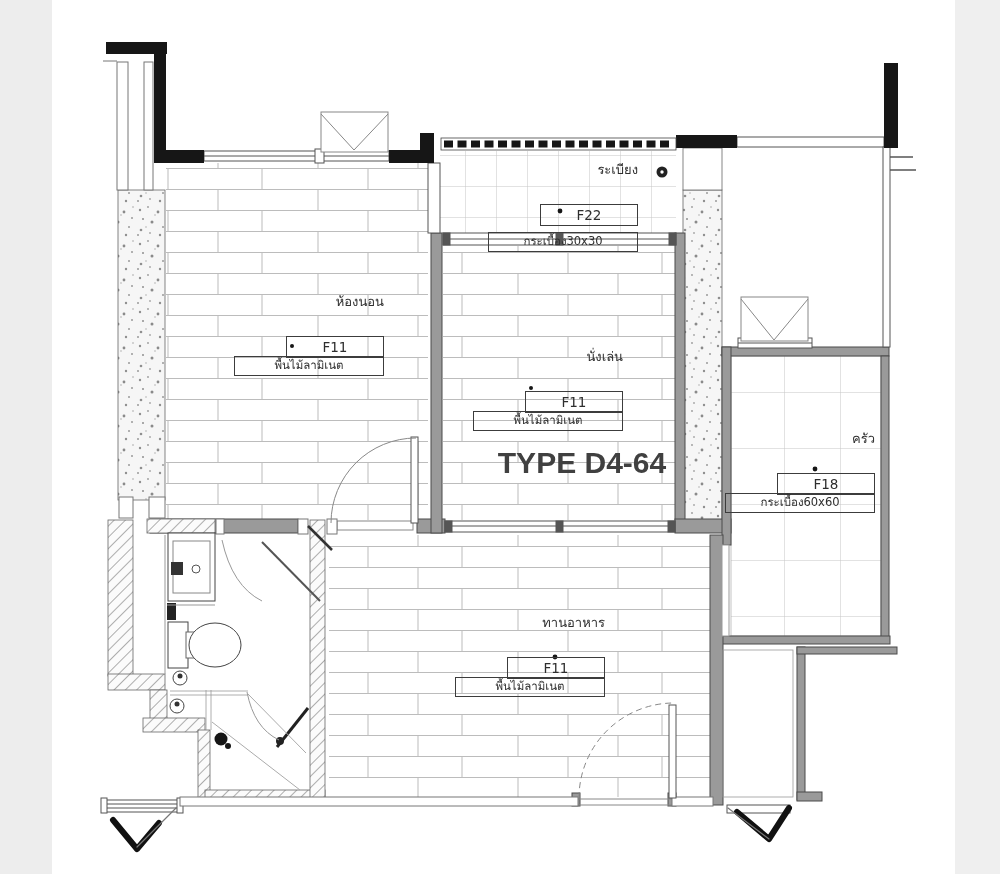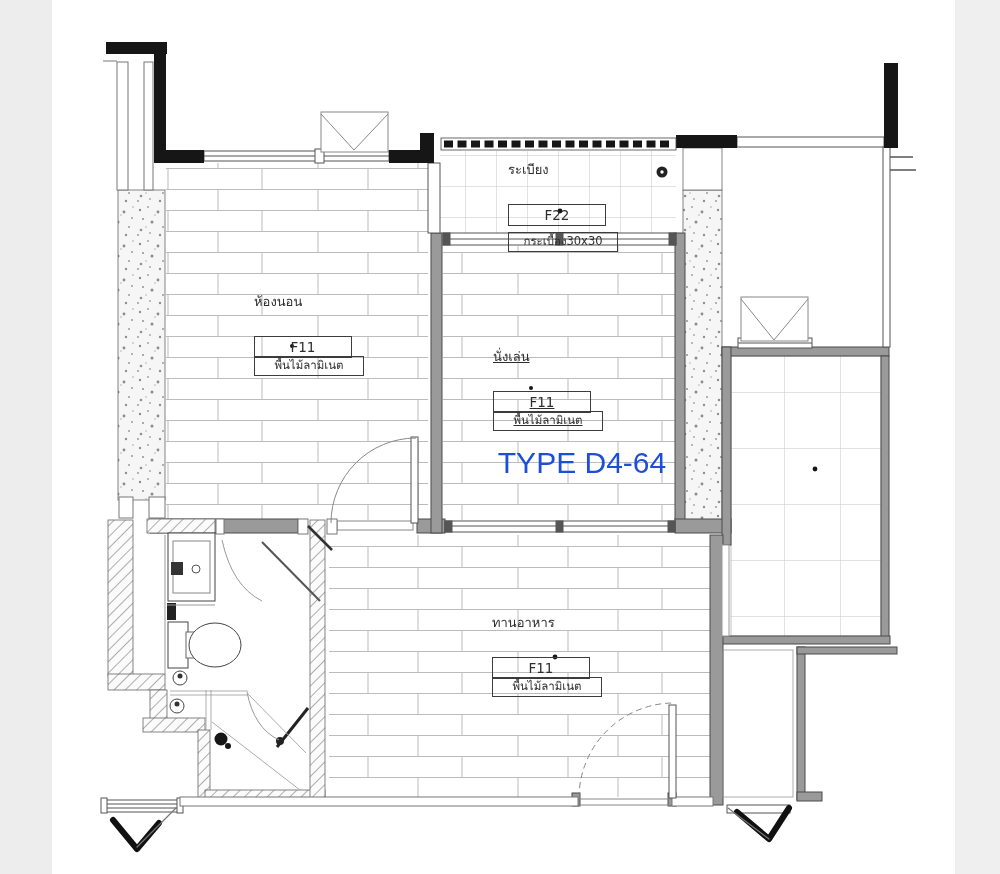--- a/index.html
+++ b/index.html
@@ -1,34 +1,34 @@
 <!DOCTYPE html>
 <html><head>
 <meta charset="utf-8">
 <style>
   html,body{margin:0;padding:0;background:#ffffff;}
   #stage{position:relative;width:1000px;height:874px;background:#ffffff;overflow:hidden;
          font-family:"DejaVu Sans",sans-serif;}
   #plan-svg{position:absolute;left:0;top:0;}
-  .room-label{position:absolute;display:flex;flex-direction:column;align-items:flex-start;
+  .room-label{position:absolute;display:flex;flex-direction:column;align-items:flex-end;
               color:#2e2e2e;z-index:5;width:130px;pointer-events:none;}
   .room-name{font-size:13px;line-height:1.2;margin-bottom:2px;white-space:nowrap;}
   .code-box{border:1.4px solid #3c3c3c;width:96px;text-align:center;font-size:13.5px;
             line-height:1.5;background:transparent;margin-top:24px;}
-  .mat-box{border:1.4px solid #3c3c3c;min-width:104px;padding:0 2px;text-align:center;
+  .mat-box{border:1.4px solid #3c3c3c;min-width:104px;padding:0 22px;text-align:center;
            font-size:11.5px;line-height:1.55;margin-top:-1.4px;background:transparent;white-space:nowrap;}
   .gapped .mat-box{margin-top:6px;}
   #type-title{position:absolute;left:462px;top:446px;width:240px;text-align:center;
-              font-size:30px;font-weight:normal;color:#1d4ed8;letter-spacing:0;
+              font-size:30px;font-weight:bold;color:#404040;letter-spacing:0;
               font-family:"Liberation Sans","DejaVu Sans",sans-serif;z-index:5;}
   #lbl-balcony{left:508px;top:162px;}
   #lbl-bedroom{left:254px;top:294px;}
-  #lbl-living{left:493px;top:349px;text-decoration:underline;}
+  #lbl-living{left:493px;top:349px;}
   #lbl-kitchen{left:745px;top:431px;}
-  #lbl-dining{left:492px;top:615px;}
+  #lbl-dining{left:475px;top:615px;}
 </style>
 </head>
 <body>
 
 <div id="stage">
 
 <svg id="plan-svg" width="1000" height="874" viewBox="0 0 1000 874">
   <defs>
     <pattern id="plank" width="200" height="42" patternUnits="userSpaceOnUse">
       <rect width="200" height="42" fill="#ffffff"></rect>
@@ -266,20 +266,25 @@
     <div class="code-box">F11</div>
     <div class="mat-box">พื้นไม้ลามิเนต</div>
   </div>
 
   <div class="room-label" id="lbl-living">
     <div class="room-name">นั่งเล่น</div>
     <div class="code-box">F11</div>
     <div class="mat-box">พื้นไม้ลามิเนต</div>
   </div>
 
+  <div class="room-label" id="lbl-kitchen">
+    <div class="room-name">ครัว</div>
+    <div class="code-box">F18</div>
+    <div class="mat-box">กระเบื้อง60x60</div>
+  </div>
 
   <div class="room-label" id="lbl-dining">
     <div class="room-name">ทานอาหาร</div>
     <div class="code-box">F11</div>
     <div class="mat-box">พื้นไม้ลามิเนต</div>
   </div>
 
   <div id="type-title">TYPE D4-64</div>
 </div>
 

